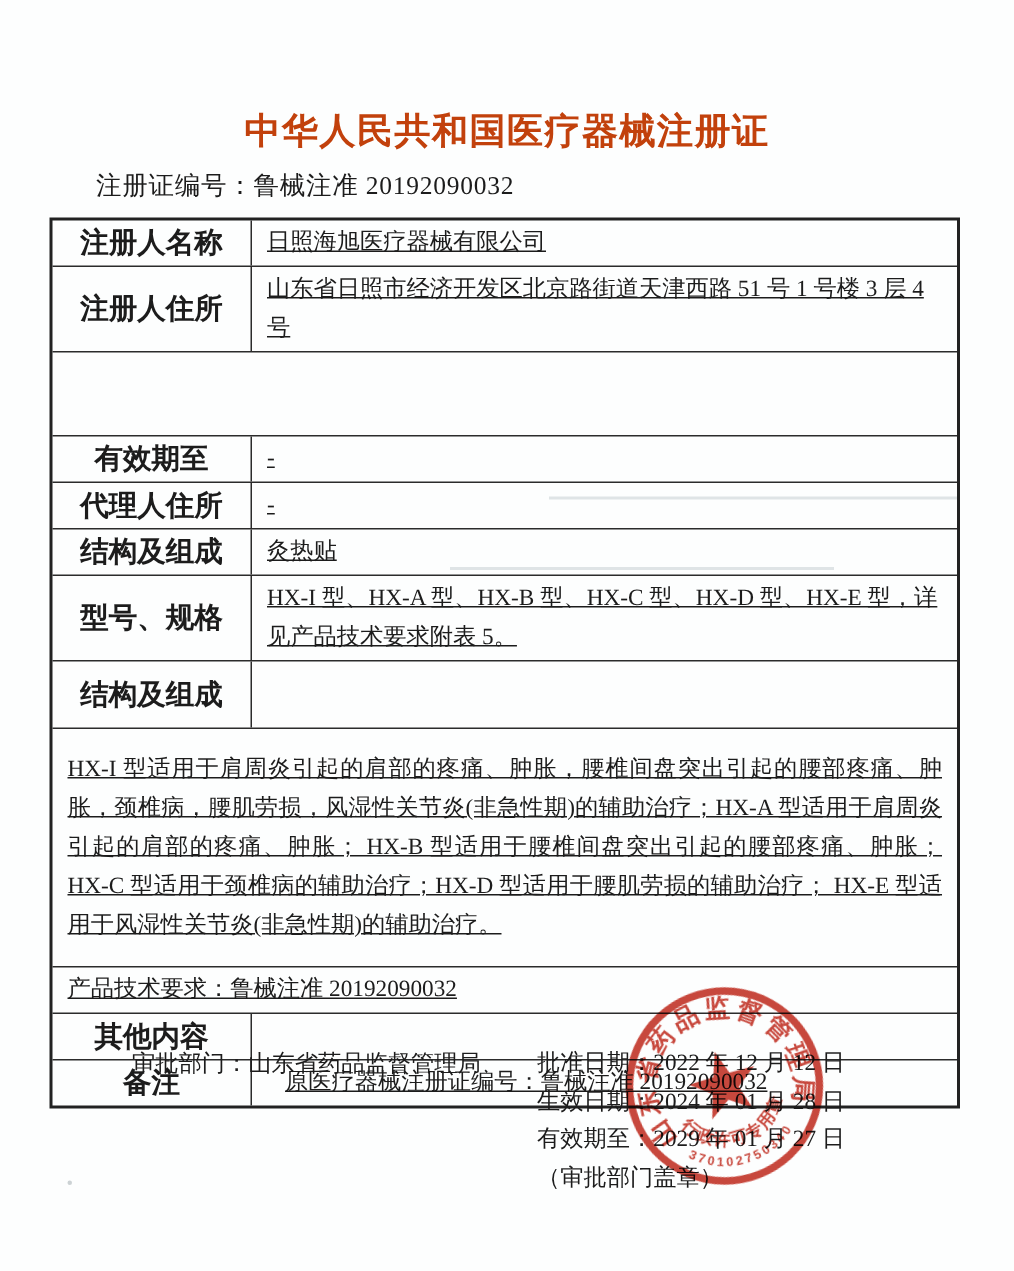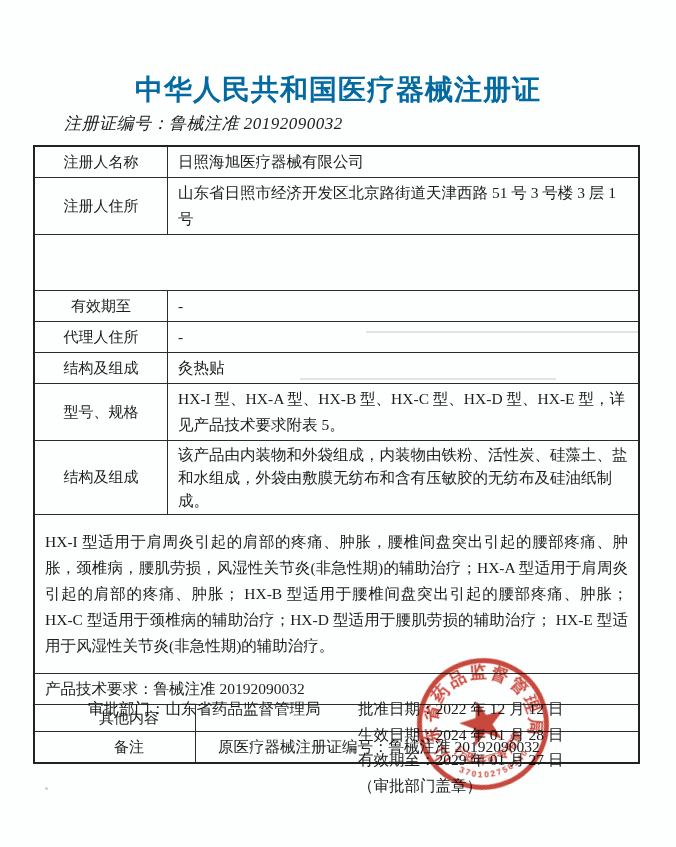--- a/index.html
+++ b/index.html
@@ -7,50 +7,52 @@
     width:676px; height:847px; position:relative;
     background:#fdfefe;
     font-family:"Liberation Serif", serif;
     color:#1c1c1c;
     overflow:hidden;
   }
   .page { position:absolute; inset:0; }
 
   .title {
     position:absolute; top:71px; left:0; width:676px;
-    text-align:center; font-size:28px; font-weight:bold;
+    text-align:center; font-size:24px; font-weight:bold;
     font-family:"Liberation Sans", sans-serif;
-    letter-spacing:1px; color:#0369a1;
+    letter-spacing:1px; color:#c2410c;
   }
   .certline {
     position:absolute; top:112px; left:64px;
-    font-size:17px; letter-spacing:.5px;font-style:italic;
+    font-size:17px; letter-spacing:.5px;
   }
 
   .reg-table {
     position:absolute; left:33px; top:145px; width:603px;
     border:2px solid #222; background:transparent;
   }
   .trow { display:flex; border-top:1.5px solid #2b2b2b; }
   .trow:first-child { border-top:none; }
   .tlabel {
     flex:0 0 133px; width:133px;
     border-right:1.5px solid #2b2b2b;
     display:flex; align-items:center; justify-content:center;
-    font-size:15px; text-align:left; padding:2px 4px;
+    font-size:19px; text-align:left; padding:2px 4px;
     box-sizing:border-box;
+    font-weight:bold;
   }
   .tvalue {
     flex:1; display:flex; align-items:center;
     padding:2px 10px; font-size:15.5px; line-height:26px;
     box-sizing:border-box;
+    text-decoration:underline;
   }
   .tvalue.justify { text-align:justify; line-height:26px; }
   .tvalue.indent { padding-left:22px; }
-  .h28 { min-height:28px; } .h27 { min-height:27px; } .h26 { min-height:26px;padding-left:28px; }
+  .h28 { min-height:28px; } .h27 { min-height:27px; } .h26 { min-height:26px; }
   .h55 { min-height:55px; } .h51 { min-height:51px; } .h44 { min-height:44px; }
   .h158 { min-height:158px; }
 
   .footer-dept {
     position:absolute; left:88px; top:699px; font-size:15.5px;
   }
   .footer-dates {
     position:absolute; left:358px; top:696px; font-size:15.5px;
   }
   .footer-dates .dline { height:25.5px; line-height:25.5px; white-space:nowrap; }
@@ -77,21 +79,21 @@
   <div class="title">中华人民共和国医疗器械注册证</div>
   <div class="certline">注册证编号：鲁械注准 20192090032</div>
 
   <div class="reg-table">
     <div class="trow h28">
       <div class="tlabel">注册人名称</div>
       <div class="tvalue">日照海旭医疗器械有限公司</div>
     </div>
     <div class="trow h28">
       <div class="tlabel">注册人住所</div>
-      <div class="tvalue">山东省日照市经济开发区北京路街道天津西路 51 号 3 号楼 3 层 1 号</div>
+      <div class="tvalue">山东省日照市经济开发区北京路街道天津西路 51 号 1 号楼 3 层 4 号</div>
     </div>
     <div class="trow h55">
     </div>
     <div class="trow h27">
       <div class="tlabel">有效期至</div>
       <div class="tvalue">-</div>
     </div>
     <div class="trow h27">
       <div class="tlabel">代理人住所</div>
       <div class="tvalue">-</div>
@@ -99,21 +101,20 @@
     <div class="trow h27">
       <div class="tlabel">结构及组成</div>
       <div class="tvalue">灸热贴</div>
     </div>
     <div class="trow h51">
       <div class="tlabel">型号、规格</div>
       <div class="tvalue">HX-I 型、HX-A 型、HX-B 型、HX-C 型、HX-D 型、HX-E 型，详见产品技术要求附表 5。</div>
     </div>
     <div class="trow h44">
       <div class="tlabel">结构及组成</div>
-      <div class="tvalue" style="line-height:23px">该产品由内装物和外袋组成，内装物由铁粉、活性炭、硅藻土、盐和水组成，外袋由敷膜无纺布和含有压敏胶的无纺布及硅油纸制成。</div>
     </div>
     <div class="trow h158">
       <div class="tvalue justify">HX-I 型适用于肩周炎引起的肩部的疼痛、肿胀，腰椎间盘突出引起的腰部疼痛、肿胀，颈椎病，腰肌劳损，风湿性关节炎(非急性期)的辅助治疗；HX-A 型适用于肩周炎引起的肩部的疼痛、肿胀； HX-B 型适用于腰椎间盘突出引起的腰部疼痛、肿胀； HX-C 型适用于颈椎病的辅助治疗；HX-D 型适用于腰肌劳损的辅助治疗； HX-E 型适用于风湿性关节炎(非急性期)的辅助治疗。</div>
     </div>
     <div class="trow h28">
       <div class="tvalue">产品技术要求：鲁械注准 20192090032</div>
     </div>
     <div class="trow h26">
       <div class="tlabel">其他内容</div>
       <div class="tvalue"></div>

